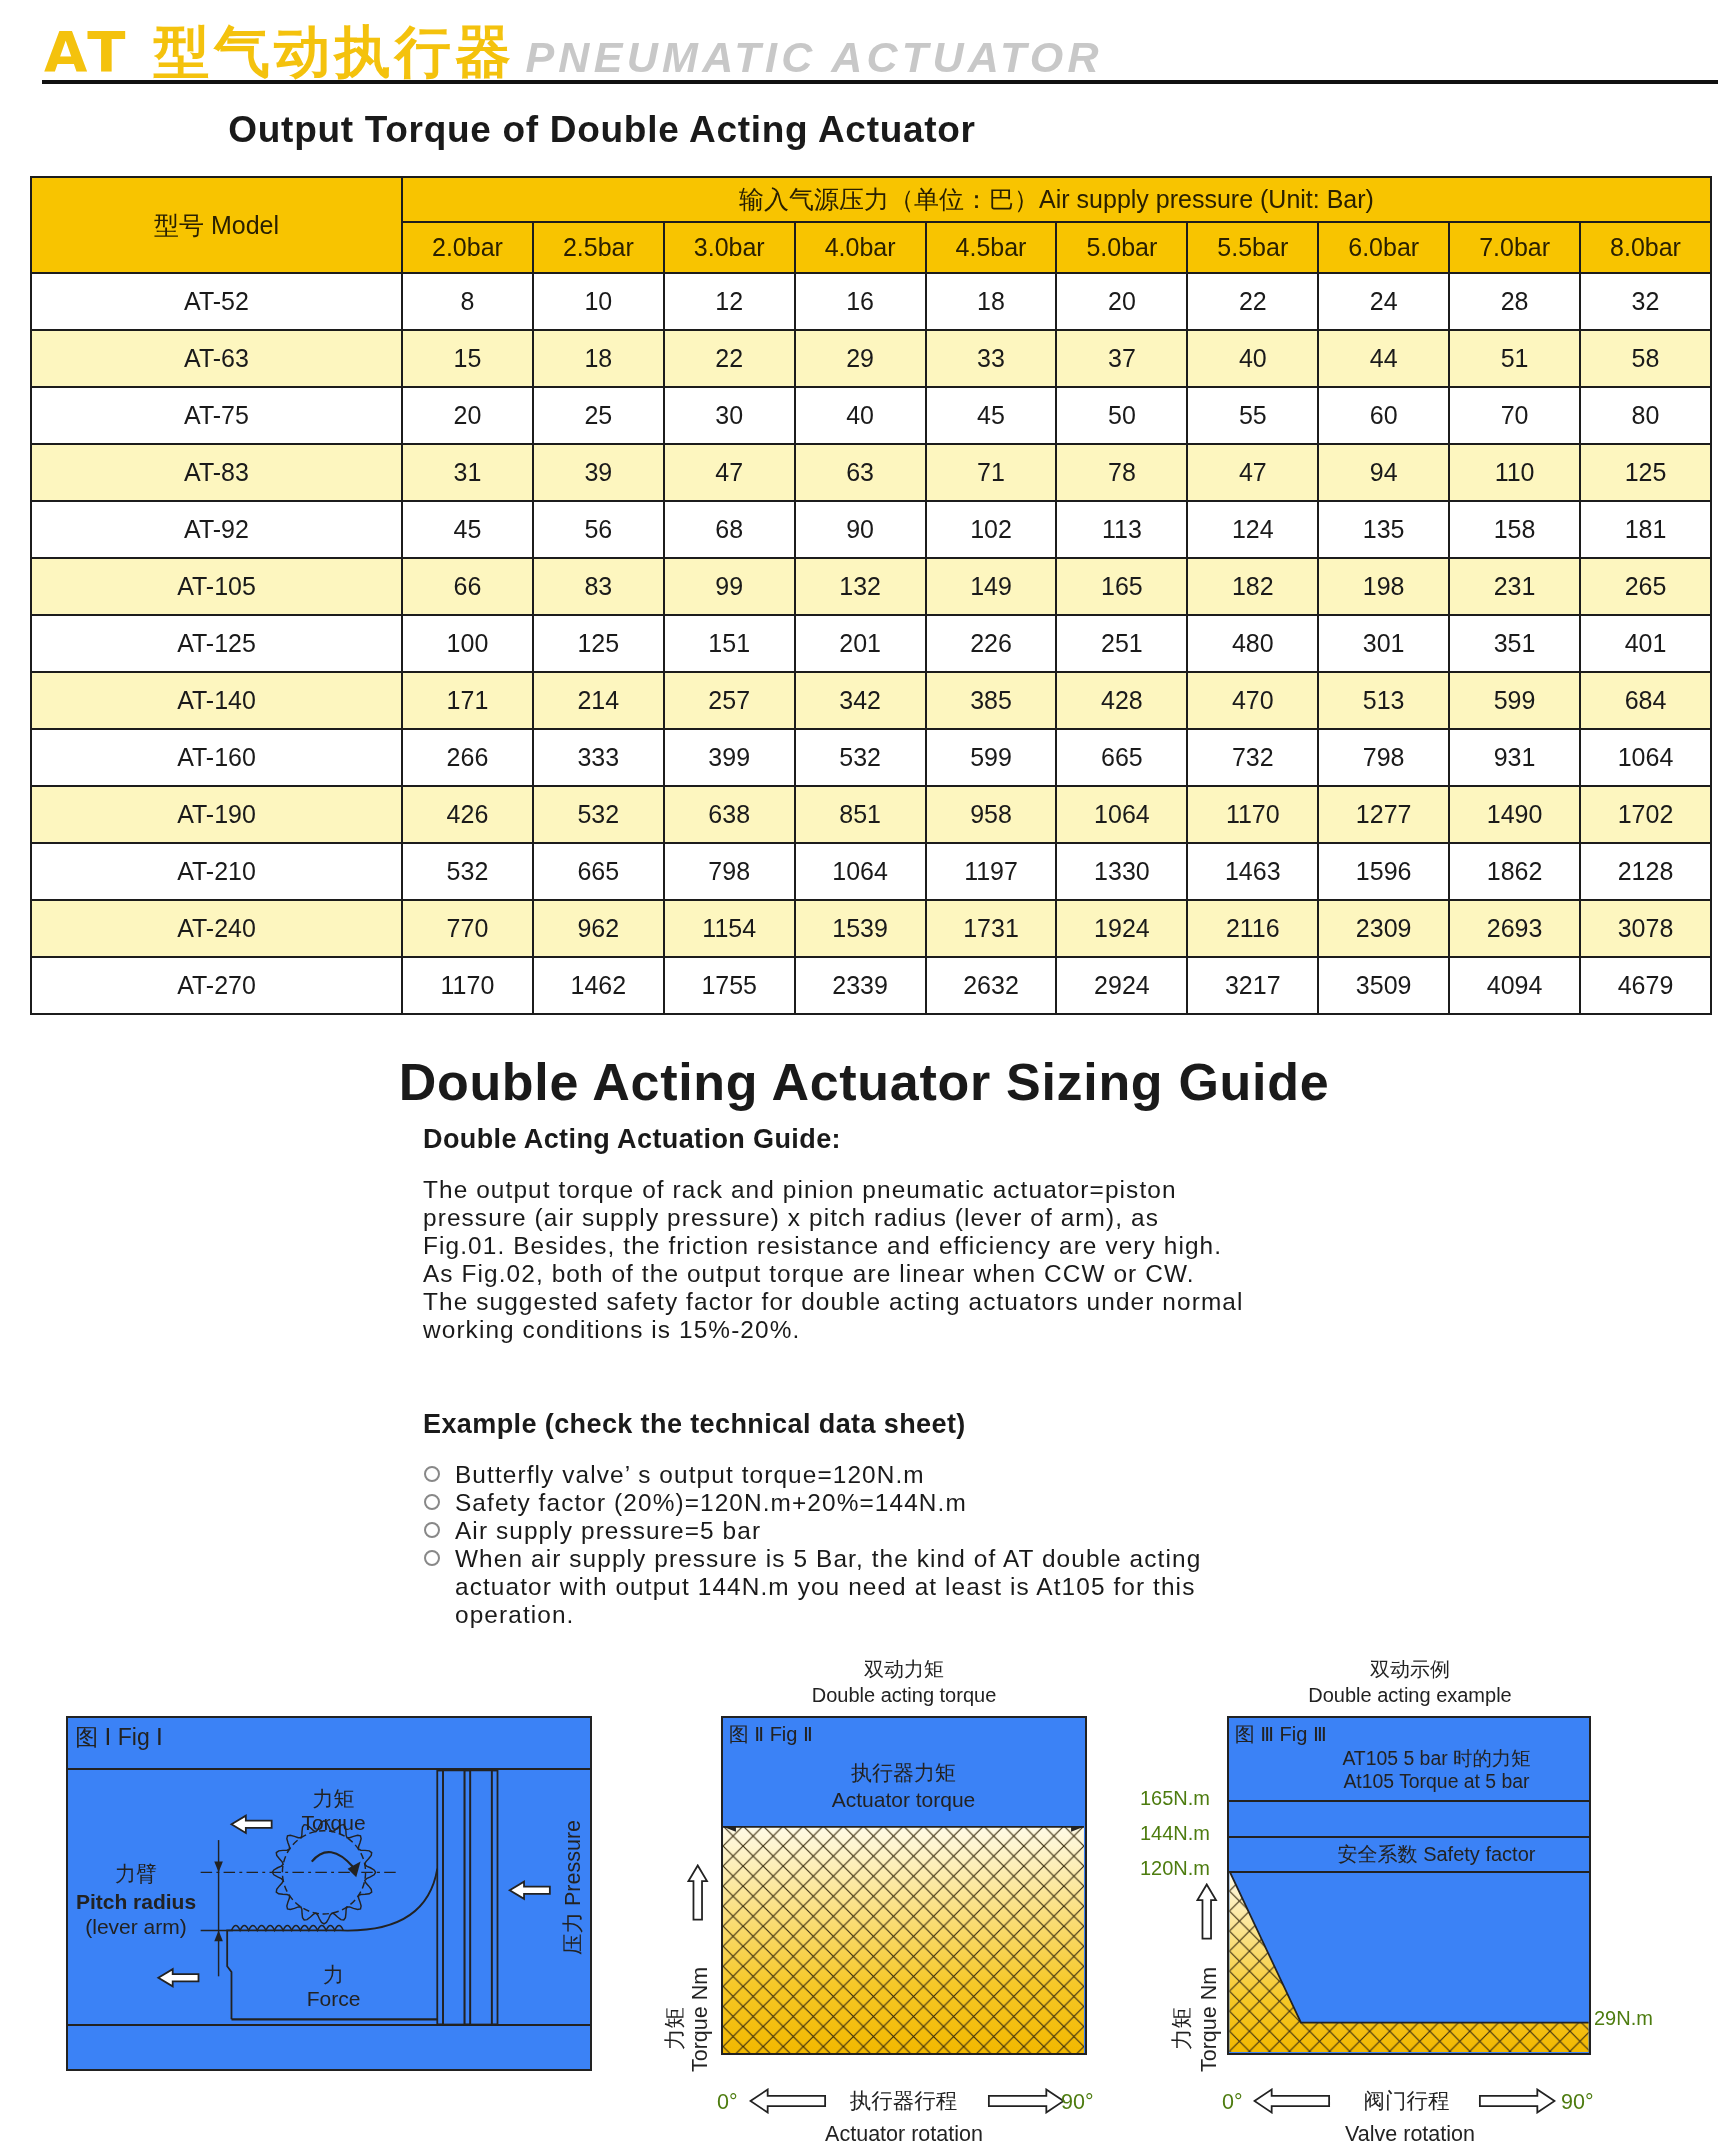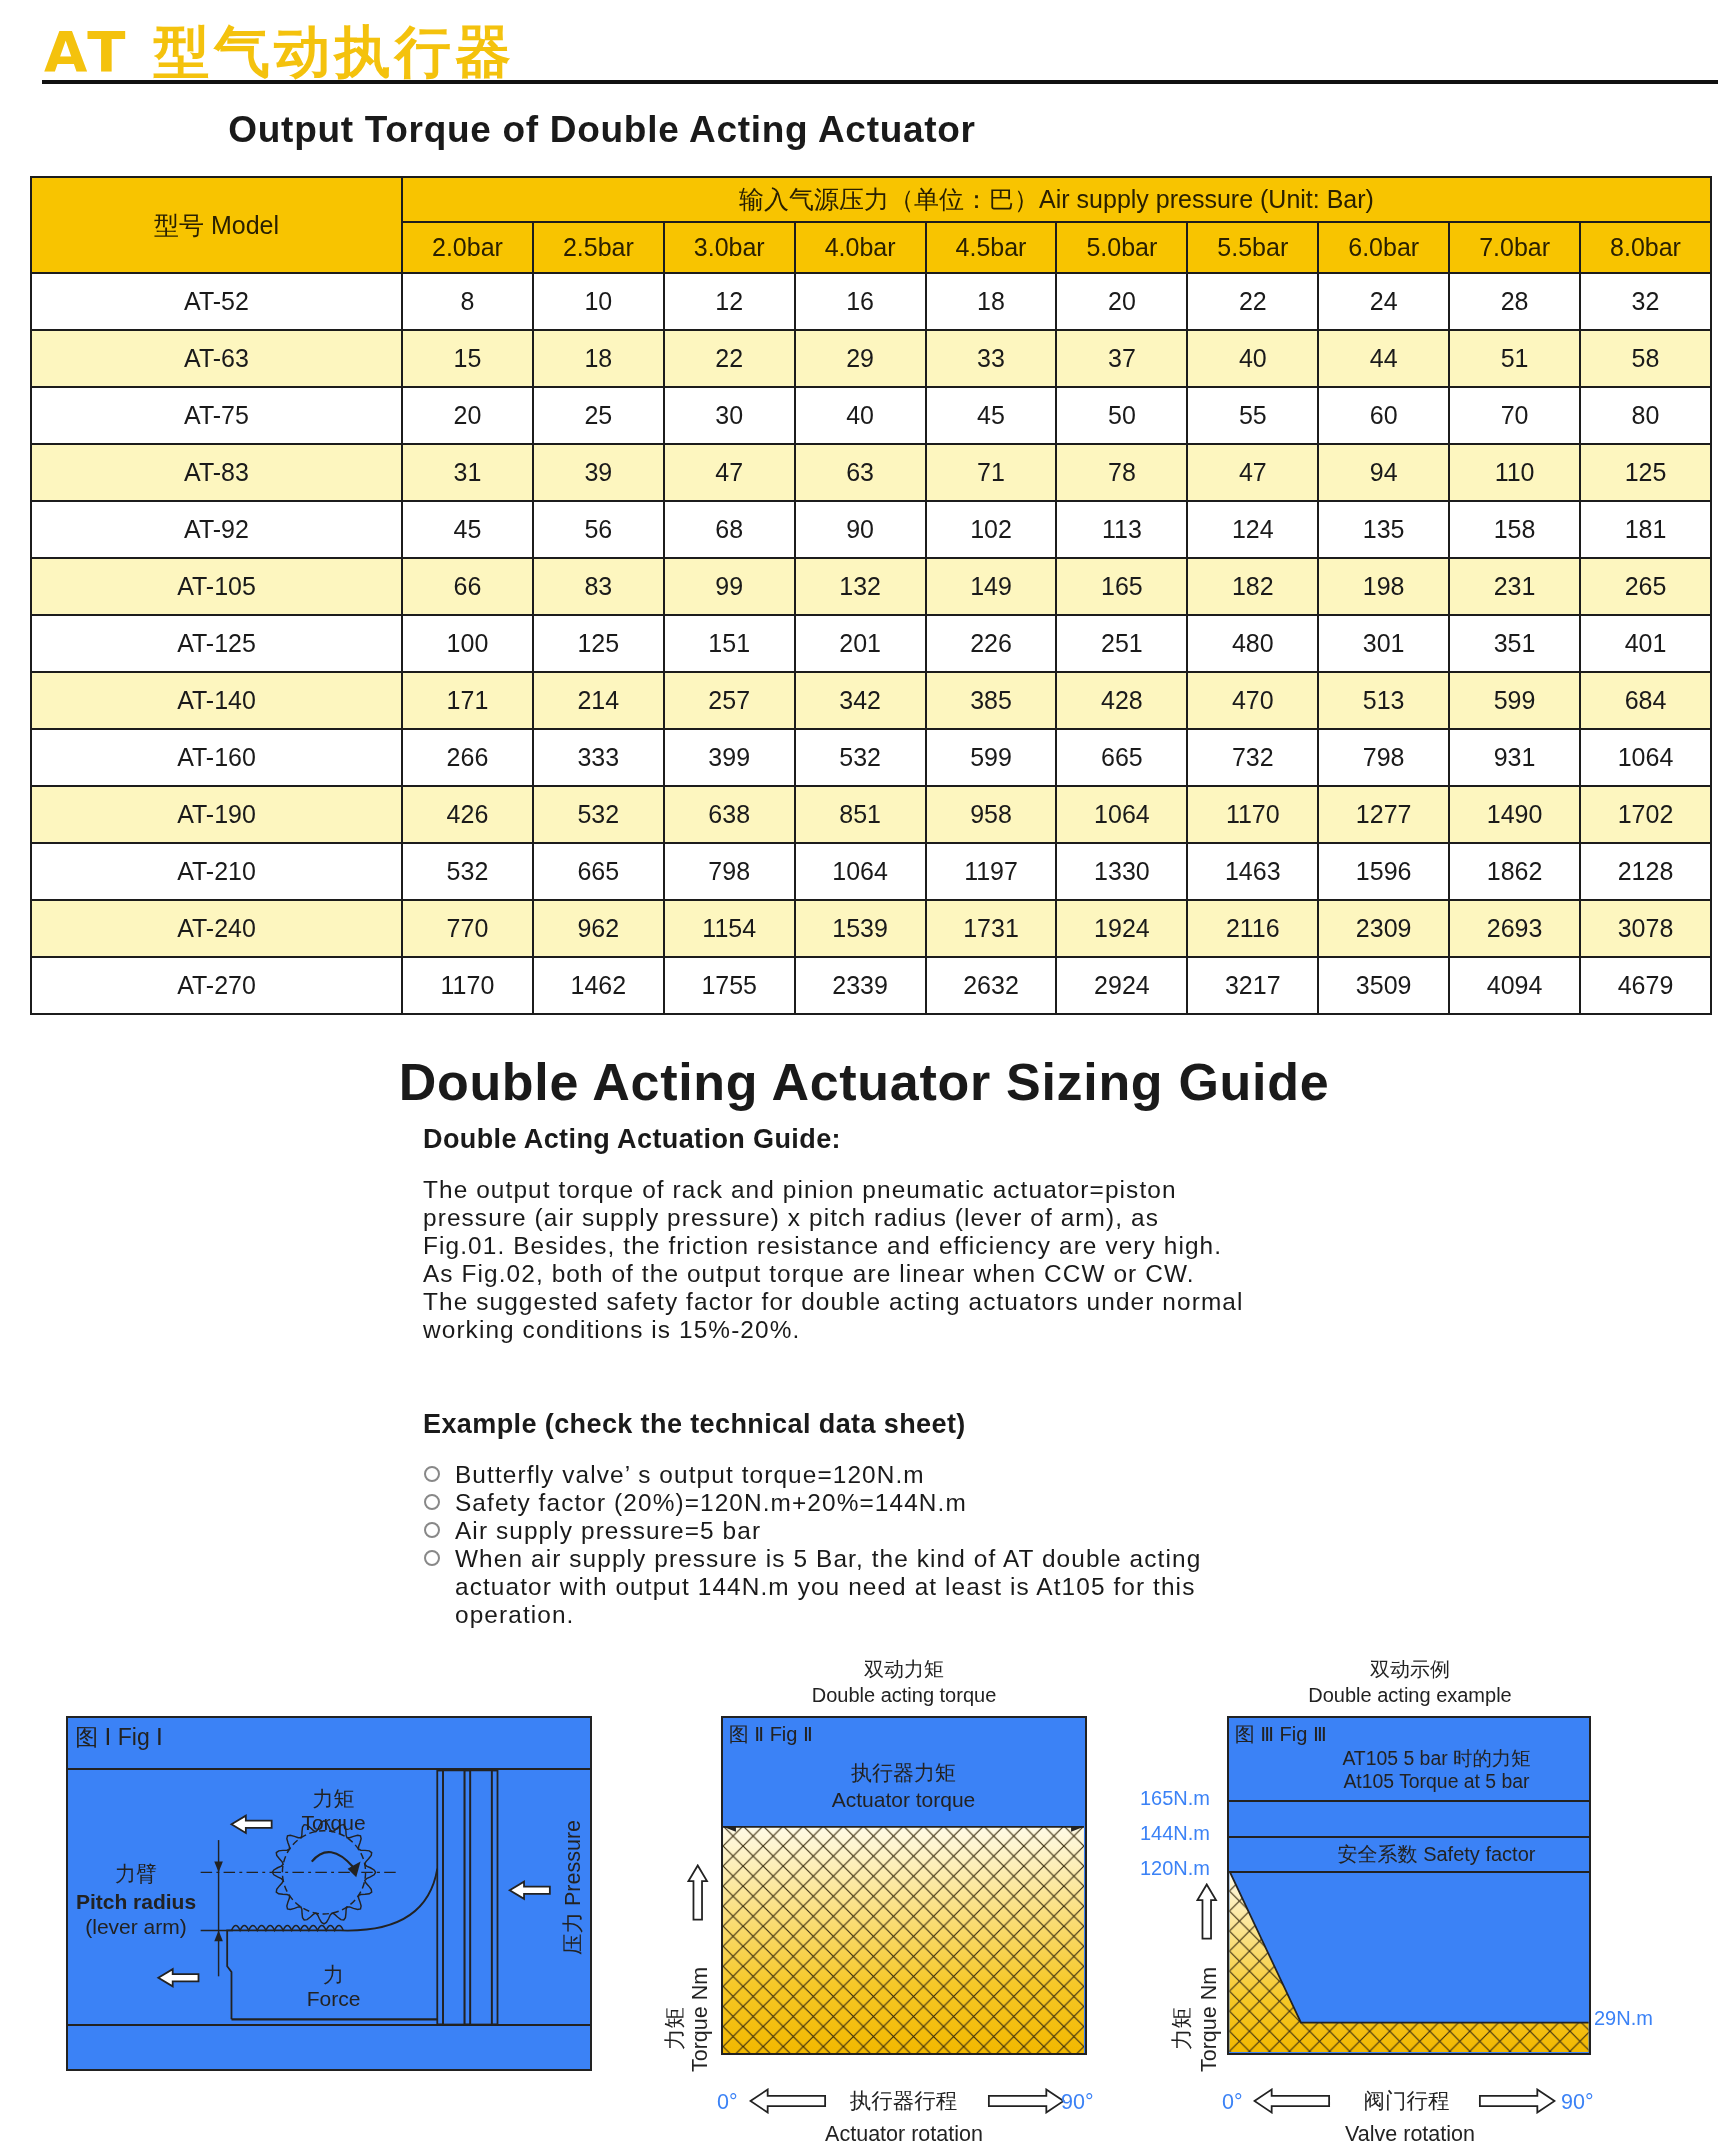--- a/index.html
+++ b/index.html
@@ -27,27 +27,28 @@
   .ex-title{left:423px;top:1409px;font-weight:bold;font-size:27px;letter-spacing:0.4px;}
   .bullets{left:423px;top:1461px;width:824px;font-size:24.4px;line-height:28px;letter-spacing:1.1px;margin:0;padding:0;list-style:none;}
   .bullets li{position:relative;padding-left:32px;}
   .bullets li .b{position:absolute;left:1.4px;top:5px;width:16px;height:16px;border:2.2px double #888;border-radius:50%;box-sizing:border-box;}
   
   .fig-cap{text-align:center;font-size:20px;line-height:26px;color:#222;}
   .fig-box{border:2.2px solid #222;box-sizing:border-box;background:#3b82f6;}
   .fig-label{font-size:23px;color:#222;}
   .fig-text{font-size:21px;color:#222;text-align:center;line-height:26px;}
   .axis-v{transform:rotate(-90deg);transform-origin:left top;white-space:nowrap;font-size:21.5px;color:#222;}
-  .deg{font-size:21.5px;color:#3b82f6;}
+  .deg{font-size:21.5px;color:#4d7c0f;}
 </style>
 </head>
 <body>
 
 <div class="abs brand">
   <span class="brand-cn">AT 型气动执行器</span>
+  <span class="brand-en">PNEUMATIC ACTUATOR</span>
 </div>
 <div class="abs rule"></div>
 
 <div class="abs tbl-title">Output Torque of Double Acting Actuator</div>
 
 <table class="torque">
   <colgroup>
     <col style="width:371px">
       <col>
       <col>

